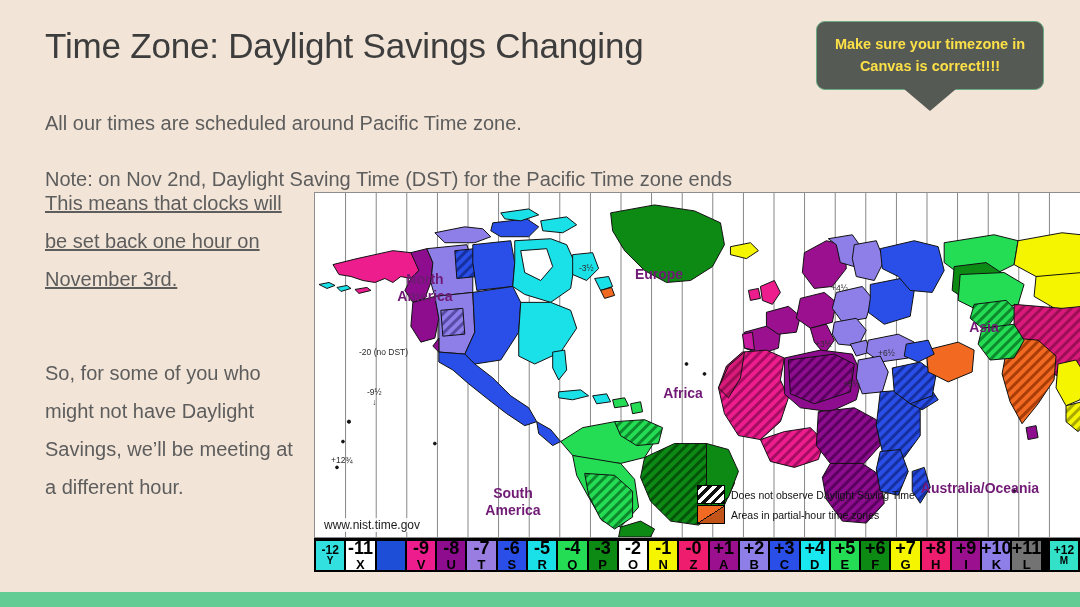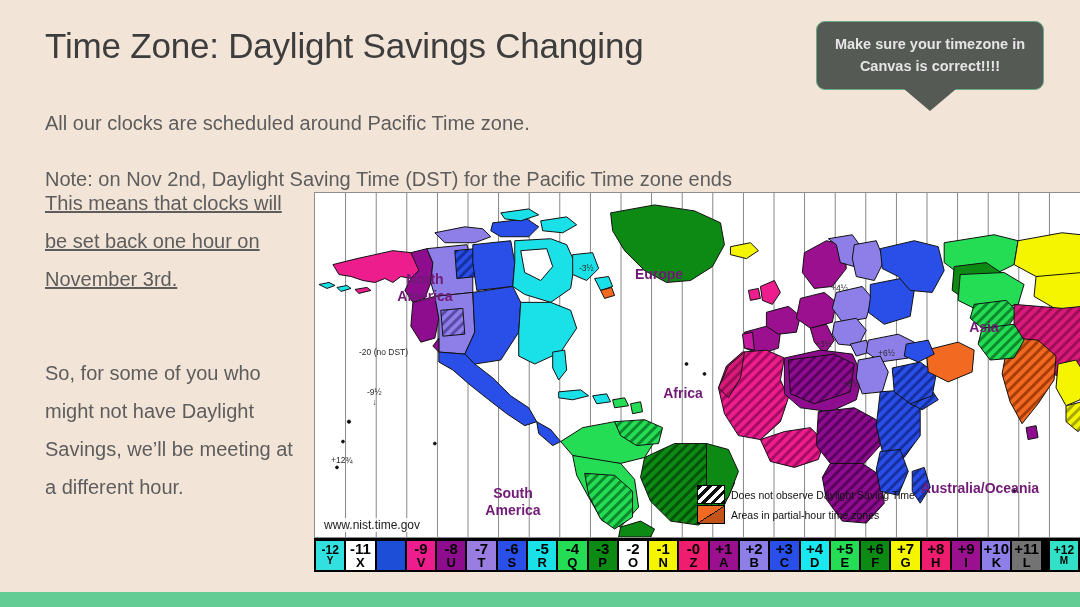--- a/index.html
+++ b/index.html
@@ -24,21 +24,21 @@
   #para-1 { top:104px; white-space:nowrap; }
   #para-2 { top:160px; white-space:nowrap; }
   #para-3 { top:184px; width:250px;text-decoration:underline; }
   #para-4 { top:354px; width:256px; }
 
   
   #callout-wrap { position:absolute; left:816px; top:21px; width:228px; }
   #callout-box {
     background:#555a54; border:1.5px solid #6aab83;
     border-radius:9px; padding:11px 14px 12px;
-    text-align:center; color:#e5e5e5;
+    text-align:center; color:#fde047;
     font-size:14.5px; font-weight:bold; line-height:22px;
   }
   #callout-tail {
     position:absolute; left:50%; top:100%;
     transform:translateX(-50%);
     width:0; height:0;
     border-left:26px solid transparent;
     border-right:26px solid transparent;
     border-top:22px solid #555a54;
     margin-top:-1px;
@@ -93,37 +93,37 @@
     background:#000; display:flex;
     border:1px solid #000;
   }
   .tz-cell {
     flex:1 1 0; margin:1.5px 1px;
     display:flex; flex-direction:column;
     align-items:center; justify-content:center;
     font-weight:bold; color:#000; line-height:1.02;
     overflow:hidden;
   }
-  .tz-off { font-size:15px; }
+  .tz-off { font-size:18px; }
   .tz-off.small { font-size:12px; }
   .tz-let { font-size:13px; }
   .tz-let.small { font-size:10px; }
 
   
   #bottom-bar {
     position:absolute; left:0; bottom:0;
     width:1080px; height:15px; background:#63cc95;
   }
 </style>
 </head>
 <body style="background: rgb(242, 228, 215);">
 
 <div id="slide-title" style="color: rgb(61, 61, 61);">Time Zone: Daylight Savings Changing</div>
 
-<div class="body-para" id="para-1">All our clocks are scheduled around Pacific Time zone.</div>
+<div class="body-para" id="para-1">All our times are scheduled around Pacific Time zone.</div>
 <div class="body-para" id="para-2">Note: on Nov 2nd, Daylight Saving Time (DST) for the Pacific Time zone ends</div>
 <div class="body-para" id="para-3">This means that clocks will be set back one hour on November 3rd.</div>
 <div class="body-para" id="para-4">So, for some of you who might not have Daylight Savings, we’ll be meeting at a different hour.</div>
 
 <div id="callout-wrap">
   <div id="callout-box" style="background: rgb(85, 90, 84); border-color: rgb(106, 171, 131);">Make sure your timezone in Canvas is correct!!!!</div>
   <div id="callout-tail" style="border-top-color: rgb(85, 90, 84);"></div>
 </div>
 
 <div id="map-frame">

